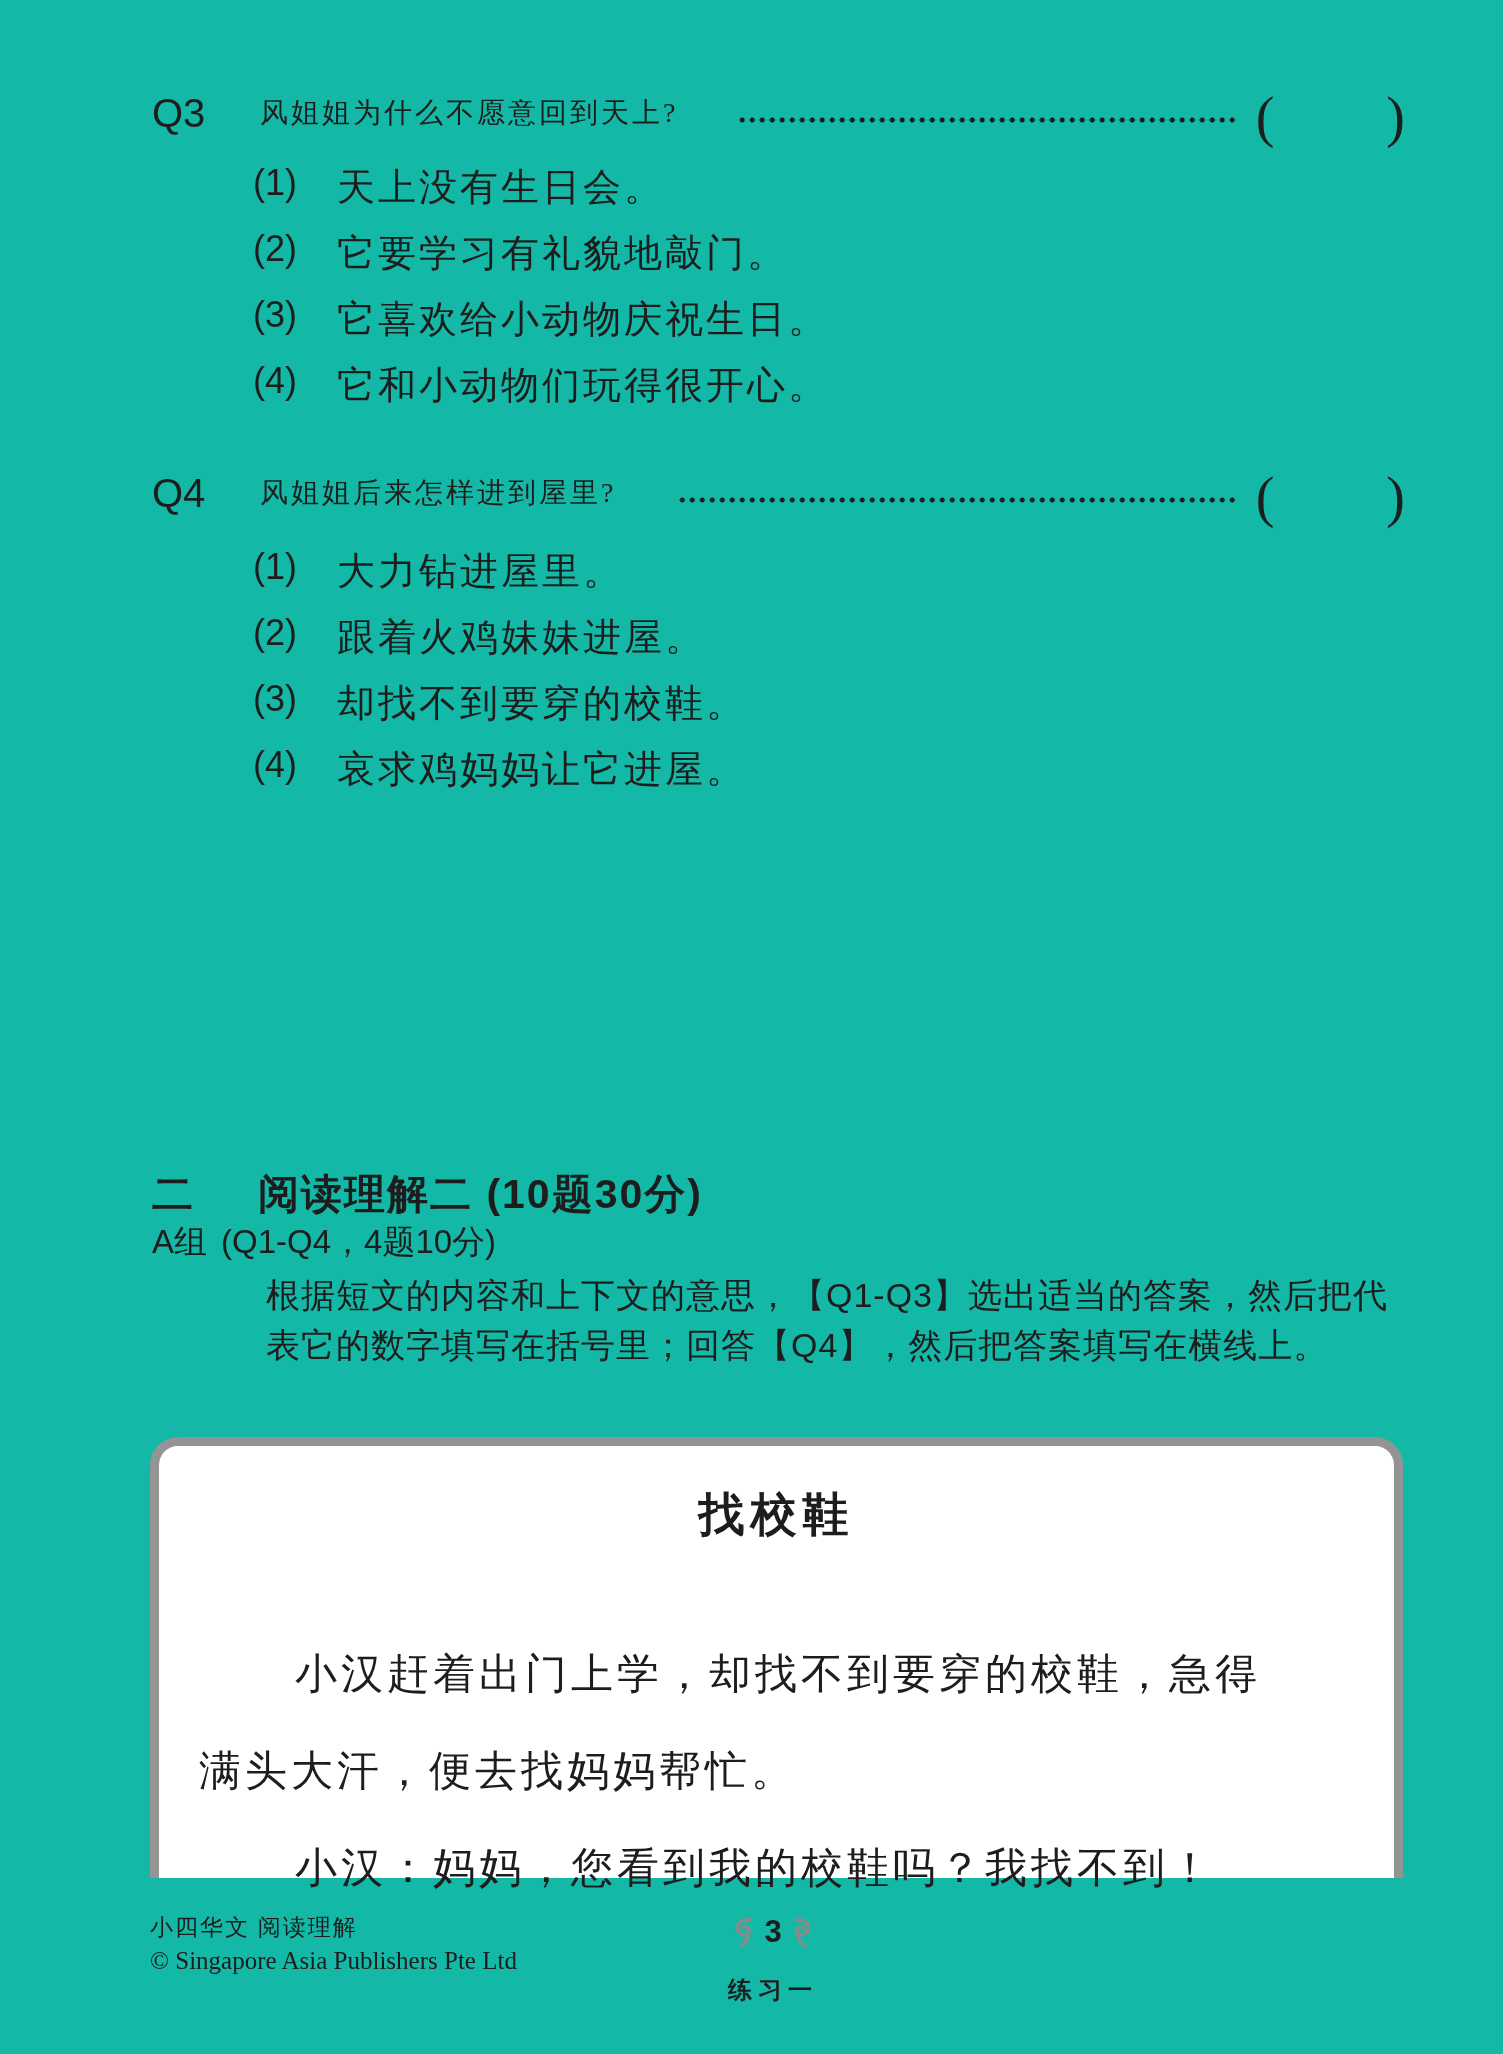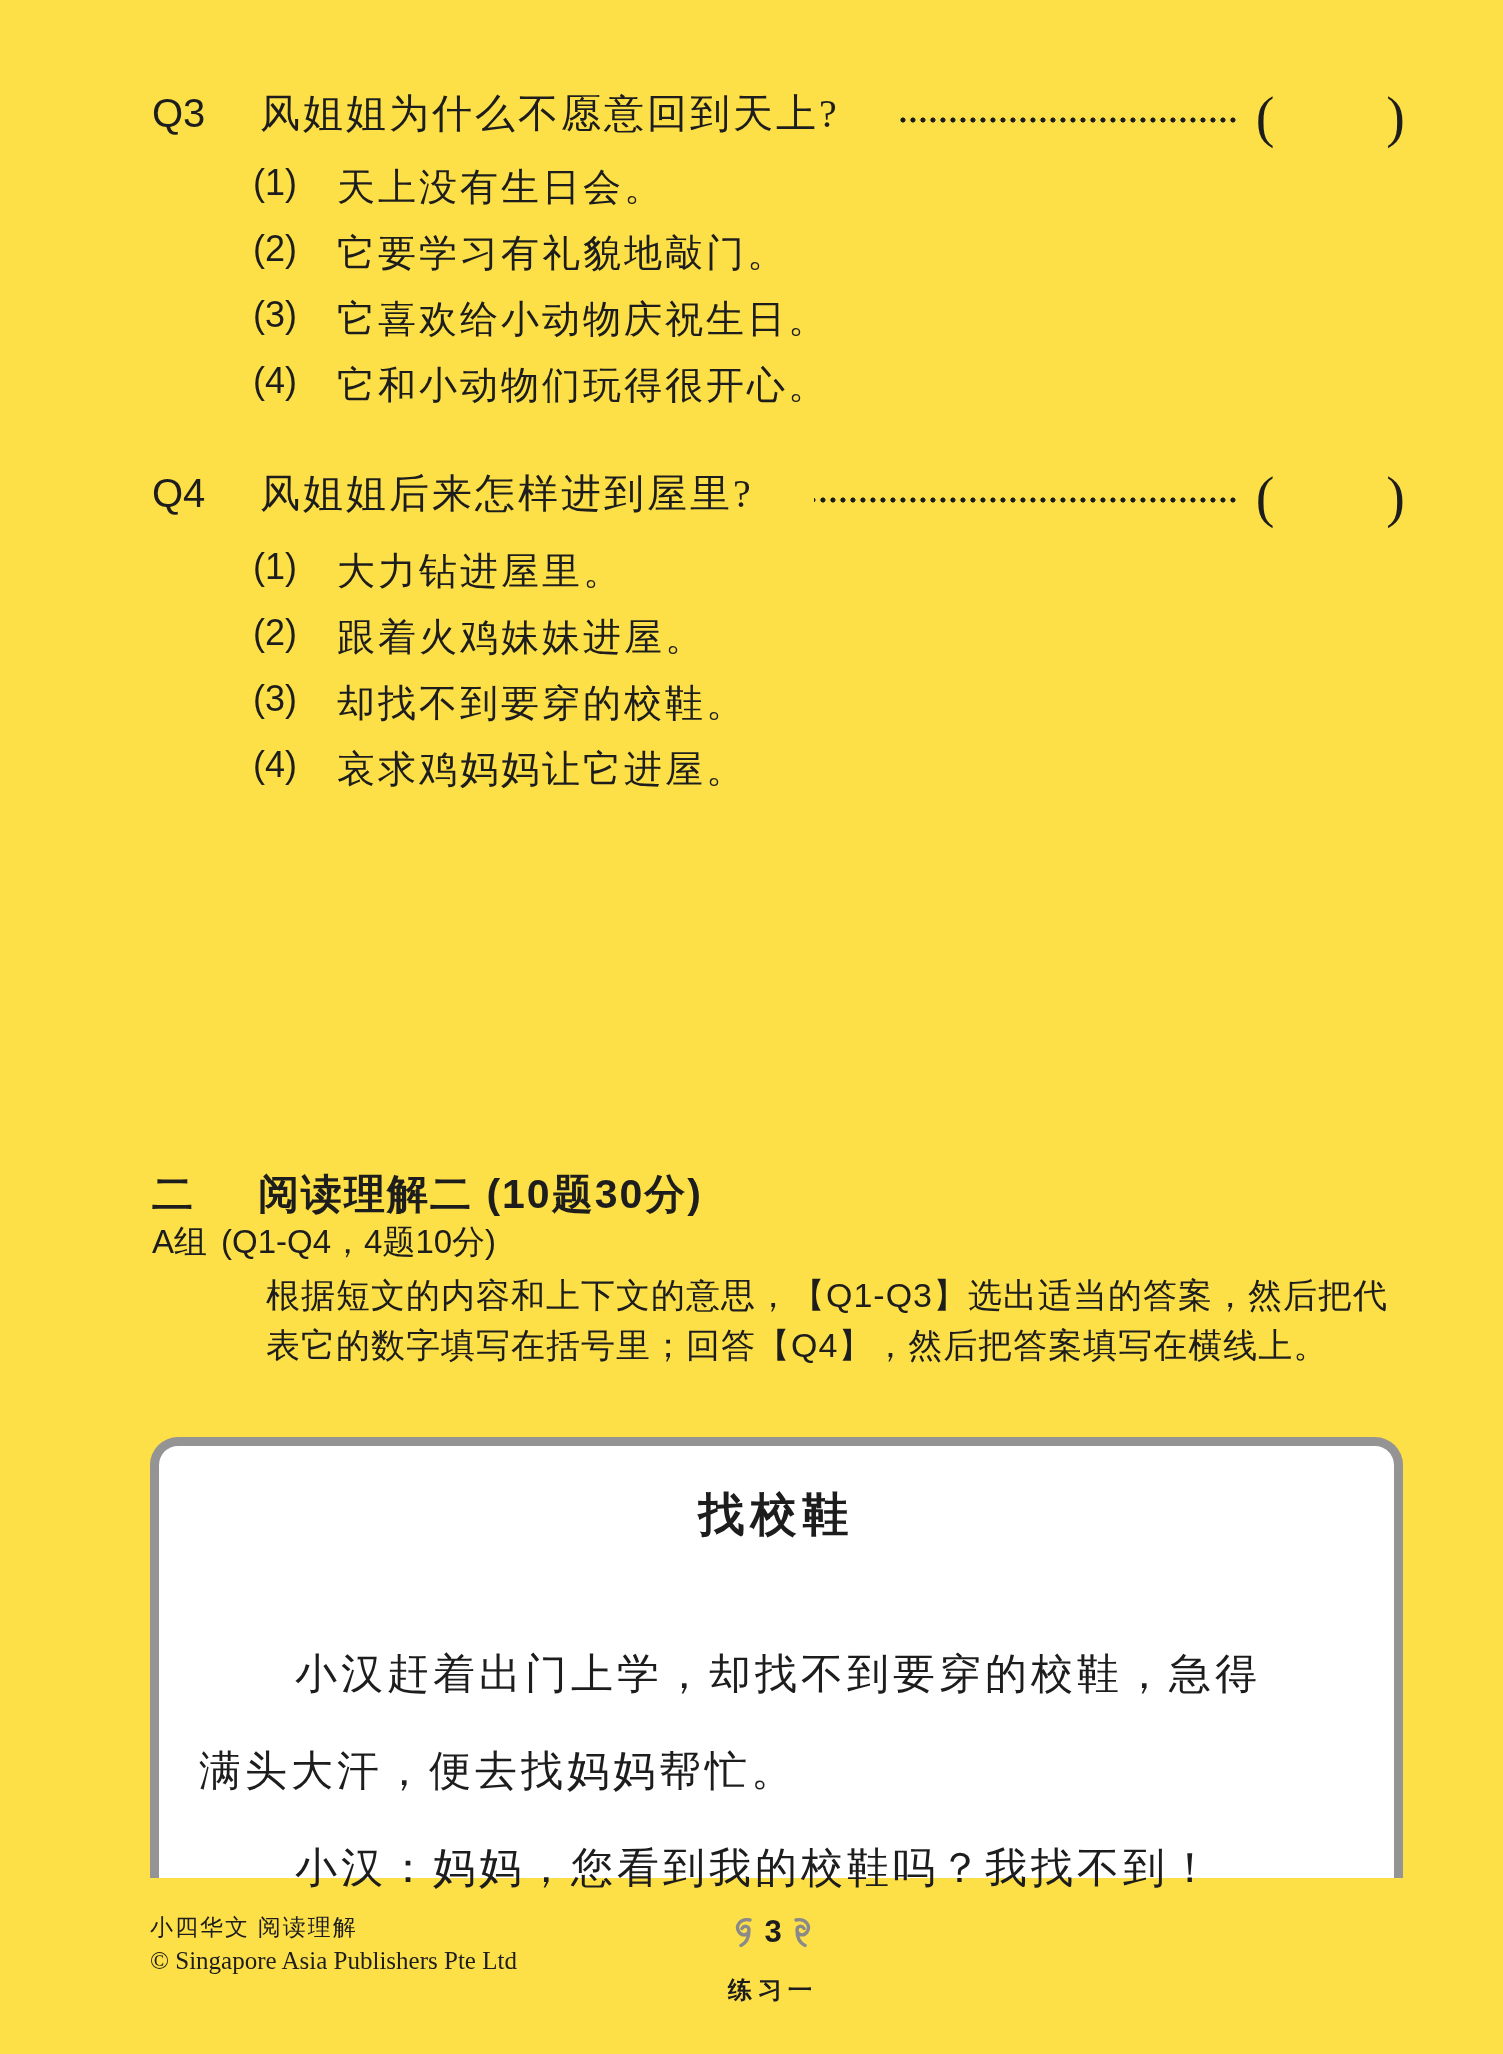--- a/index.html
+++ b/index.html
@@ -1,33 +1,33 @@
 <!DOCTYPE html>
 <html><head>
 <meta charset="utf-8">
 <style>
   * { margin:0; padding:0; box-sizing:border-box; }
   html,body { background:#ffffff; }
   .page {
     position:relative;
     width:1503px; height:2054px;
-    background:#fde047;
+    background:#14b8a6;
     color:#1d1d1d;
     font-family:"Liberation Serif","DejaVu Serif",serif;
     overflow:hidden;
   }
   
   .q-block { position:absolute; left:152px; width:1253px; }
   .q-row { display:flex; align-items:center; height:56px; }
   .q-label {
     width:108px; flex:0 0 108px;
     font-family:"Liberation Sans","DejaVu Sans",sans-serif;
     font-size:40px; color:#1d1d1d;
   }
-  .q-text { font-size:40px; letter-spacing:3px; white-space:nowrap; }
+  .q-text { font-size:28px; letter-spacing:3px; white-space:nowrap; }
   .dotted-leader {
     flex:1 1 auto; height:8px;
     margin:14px 18px 0 60px;
     background-image:radial-gradient(circle, #1c1c1c 2.2px, transparent 2.9px);
     background-size:10px 8px;
     background-position:right center;
     background-repeat:repeat-x;
   }
   .paren {
     font-size:56px; font-weight:400; line-height:1;

